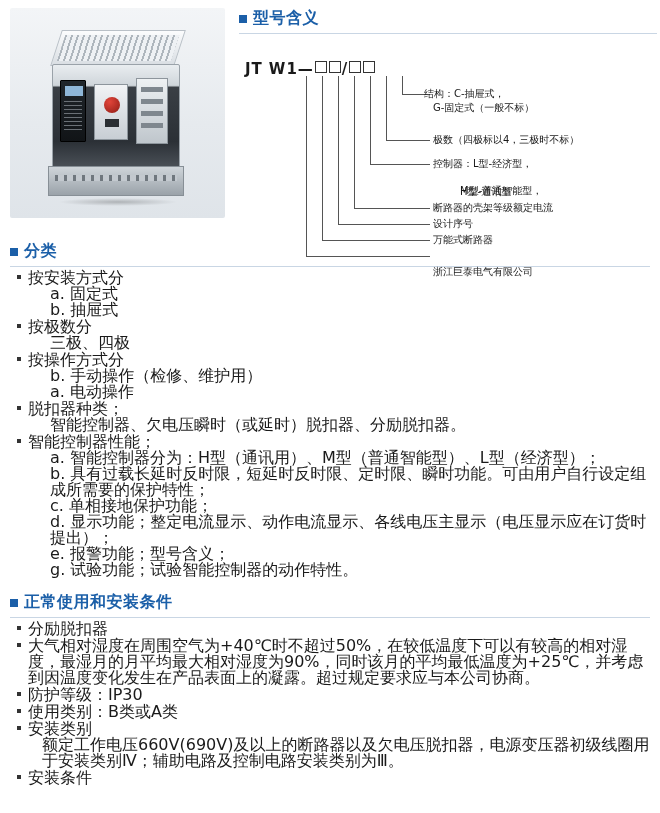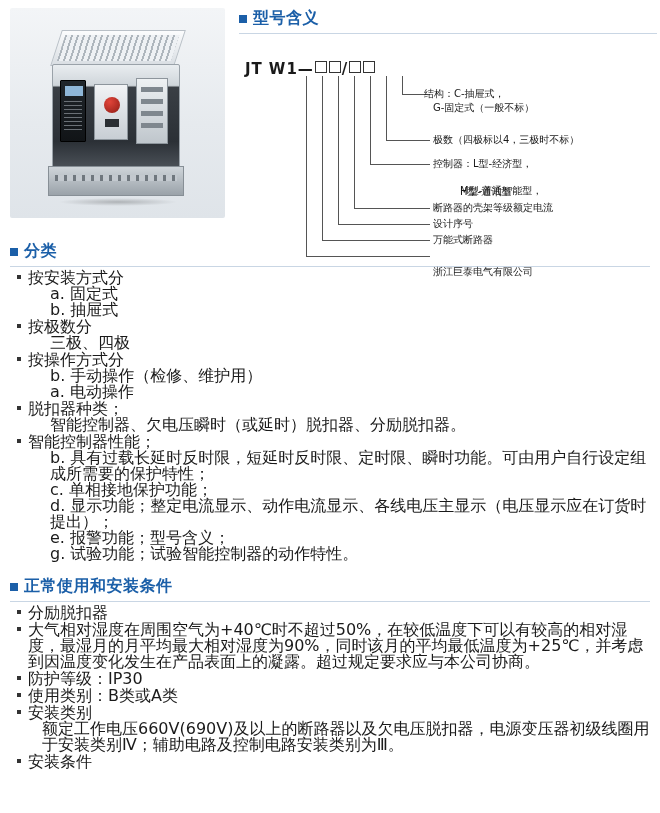--- a/index.html
+++ b/index.html
@@ -254,20 +254,21 @@
           <span class="b"></span>
           <span>脱扣器种类；</span>
           <ul class="lvl2">
             <li>智能控制器、欠电压瞬时（或延时）脱扣器、分励脱扣器。</li>
           </ul>
         </li>
         <li>
           <span class="b"></span>
           <span>智能控制器性能；</span>
           <ul class="lvl2">
+            <li>a.  智能控制器分为：H型（通讯用）、M型（普通智能型）、L型（经济型）；</li>
             <li>b.  具有过载长延时反时限，短延时反时限、定时限、瞬时功能。可由用户自行设定组成所需要的保护特性；</li>
             <li>c.  单相接地保护功能；</li>
             <li>d.  显示功能；整定电流显示、动作电流显示、各线电压主显示（电压显示应在订货时提出）；</li>
             <li>e.  报警功能；型号含义；</li>
             <li>g.  试验功能；试验智能控制器的动作特性。</li>
           </ul>
         </li>
       </ul>
     </div>
   </div>

